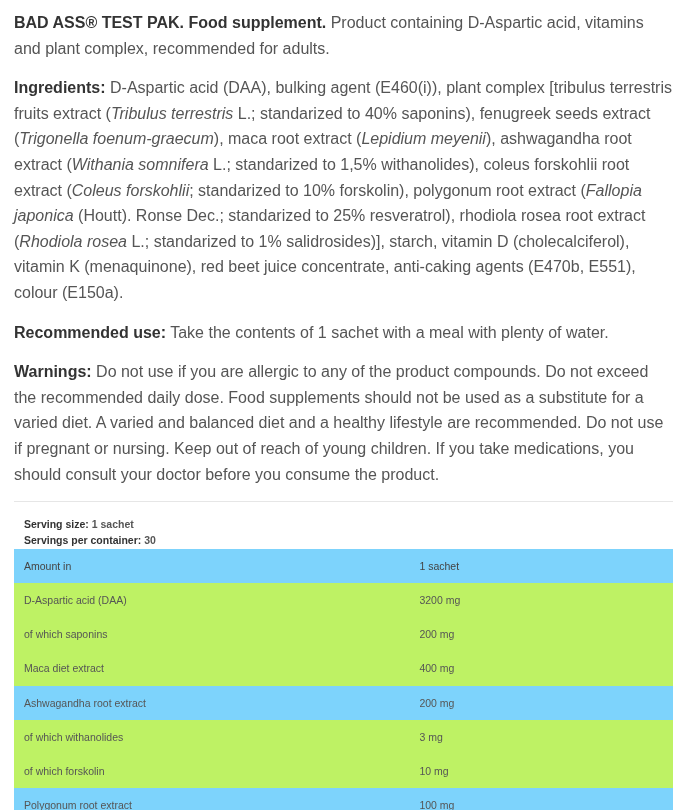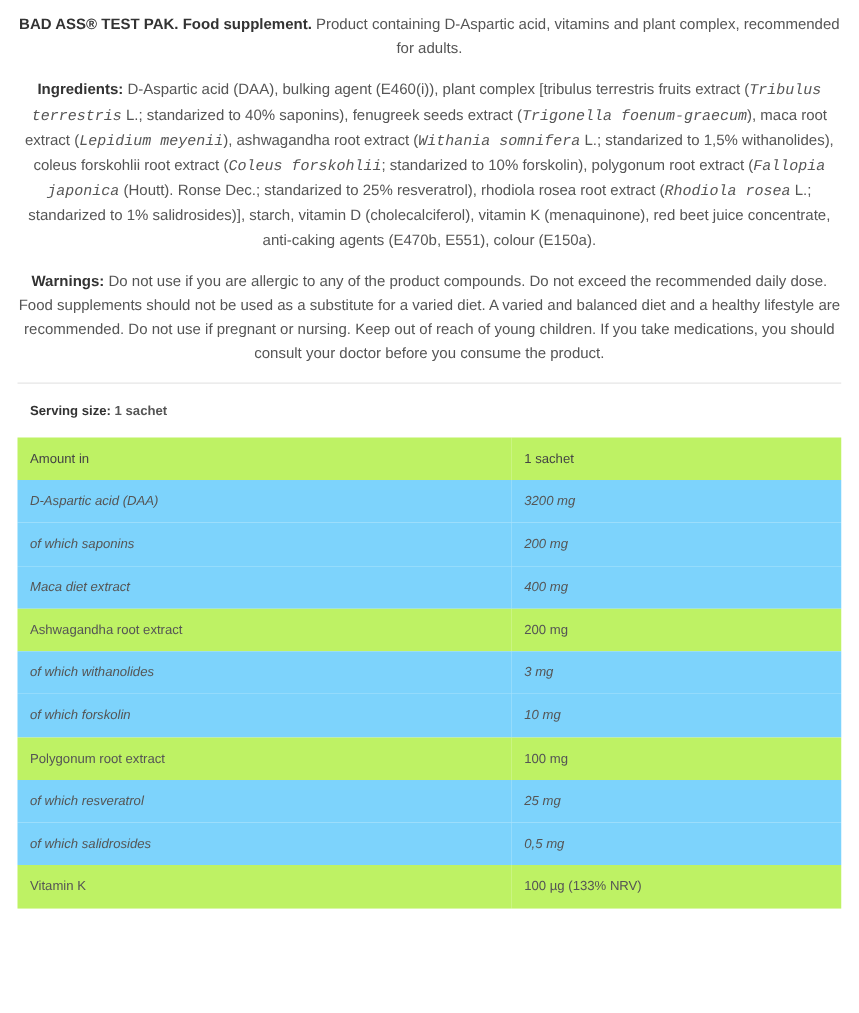--- a/index.html
+++ b/index.html
@@ -16,42 +16,40 @@
     -webkit-font-smoothing: antialiased;
   }
   .page {
     width: 687px;
     box-sizing: border-box;
     padding: 10px 14px 0 14px;
   }
   p.block {
     margin: 0 0 14px 0;
     color: #555555;
-    font-size: 12px;
+    font-size: 16px;
     line-height: 1.6;
-    text-align: center;
   }
   .lead {
     margin-top: 4px;
   }
   strong, .b {
     color: #333333;
     font-weight: bold;
   }
   em, .i {
     font-style: italic;
-    font-family: Liberation Mono, monospace;
   }
   .divider {
     border: 0;
     border-top: 1px solid #e6e6e6;
     margin: 10px 0 14px 0;
   }
   .serving {
-    margin: 0 0 12px 0;
+    margin: 0 0 0 0;
     padding-left: 10px;
     font-size: 10.5px;
     line-height: 1.55;
   }
   .serving .row span.label {
     color: #333333;
     font-weight: bold;
   }
   .serving .row span.value {
     color: #555555;
@@ -68,53 +66,58 @@
     padding: 9px 10px;
     color: #555555;
     vertical-align: middle;
   }
   table.nutri th {
     color: #444444;
   }
   table.nutri .col1 { width: 60%; }
   table.nutri .col2 { width: 40%; }
   table.nutri tr.shade {
-    background: #bef264;
+    background: #7dd3fc;
   }
   table.nutri tr.plain {
-    background: #7dd3fc;
-    font-style: italic;
+    background: #bef264;
   }
   td.indent {
     padding-left: 24px;
   }
 </style>
 </head>
 <body>
 
 <div class="page">
 
   <p class="block lead">
     <span class="b">BAD ASS® TEST PAK. Food supplement.</span><span> Product containing D-Aspartic acid, vitamins and plant complex, recommended for adults.</span>
   </p>
 
   <p class="block">
     <span class="b">Ingredients:</span><span id="ingredients-text"><span> D-Aspartic acid (DAA), bulking agent (E460(i)), plant complex [tribulus terrestris fruits extract (</span><em>Tribulus terrestris</em><span> L.; standarized to 40% saponins), fenugreek seeds extract (</span><em>Trigonella foenum-graecum</em><span>), maca root extract (</span><em>Lepidium meyenii</em><span>), ashwagandha root extract (</span><em>Withania somnifera</em><span> L.; standarized to 1,5% withanolides), coleus forskohlii root extract (</span><em>Coleus forskohlii</em><span>; standarized to 10% forskolin), polygonum root extract (</span><em>Fallopia japonica</em><span> (Houtt). Ronse Dec.; standarized to 25% resveratrol), rhodiola rosea root extract (</span><em>Rhodiola rosea</em><span> L.; standarized to 1% salidrosides)], starch, vitamin D (cholecalciferol), vitamin K (menaquinone), red beet juice concentrate, anti-caking agents (E470b, E551), colour (E150a).</span></span>
   </p>
 
+  <p class="block">
+    <span class="b">Recommended use:</span><span> Take the contents of 1 sachet with a meal with plenty of water.</span>
+  </p>
 
   <p class="block">
     <span class="b">Warnings:</span><span> Do not use if you are allergic to any of the product compounds. Do not exceed the recommended daily dose. Food supplements should not be used as a substitute for a varied diet. A varied and balanced diet and a healthy lifestyle are recommended. Do not use if pregnant or nursing. Keep out of reach of young children. If you take medications, you should consult your doctor before you consume the product.</span>
   </p>
 
   <hr class="divider">
 
   <div class="serving">
     <div class="row">
       <span class="label">Serving size:</span><span class="value b"> 1 sachet</span>
+    </div>
+    <div class="row">
+      <span class="label">Servings per container:</span><span class="value b"> 30</span>
     </div>
   </div>
 
   <table class="nutri">
     <thead>
       <tr class="shade">
         <th class="col1">Amount in</th>
         <th class="col2">1 sachet</th>
       </tr>
     </thead>

